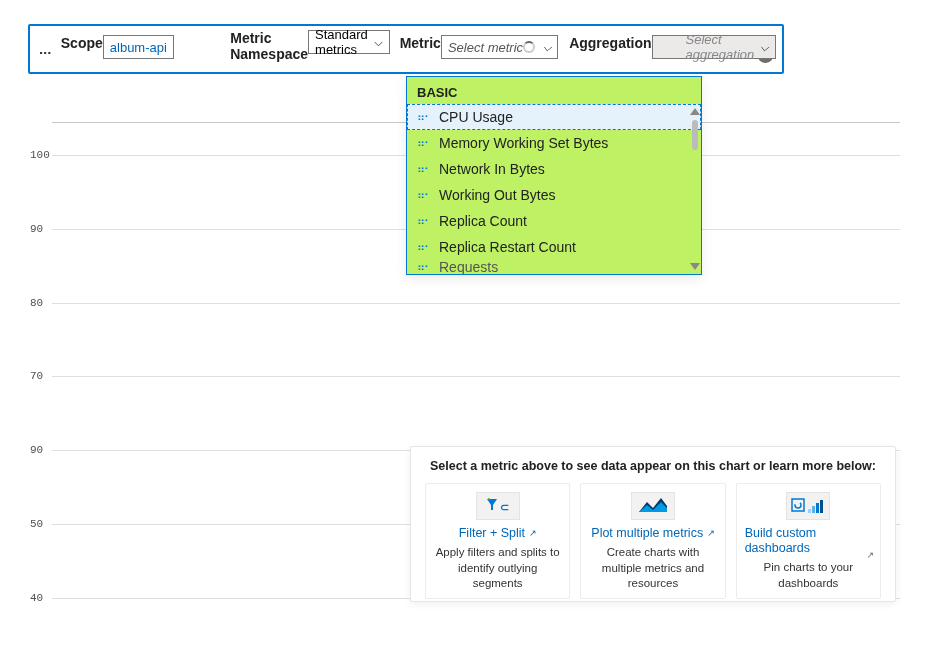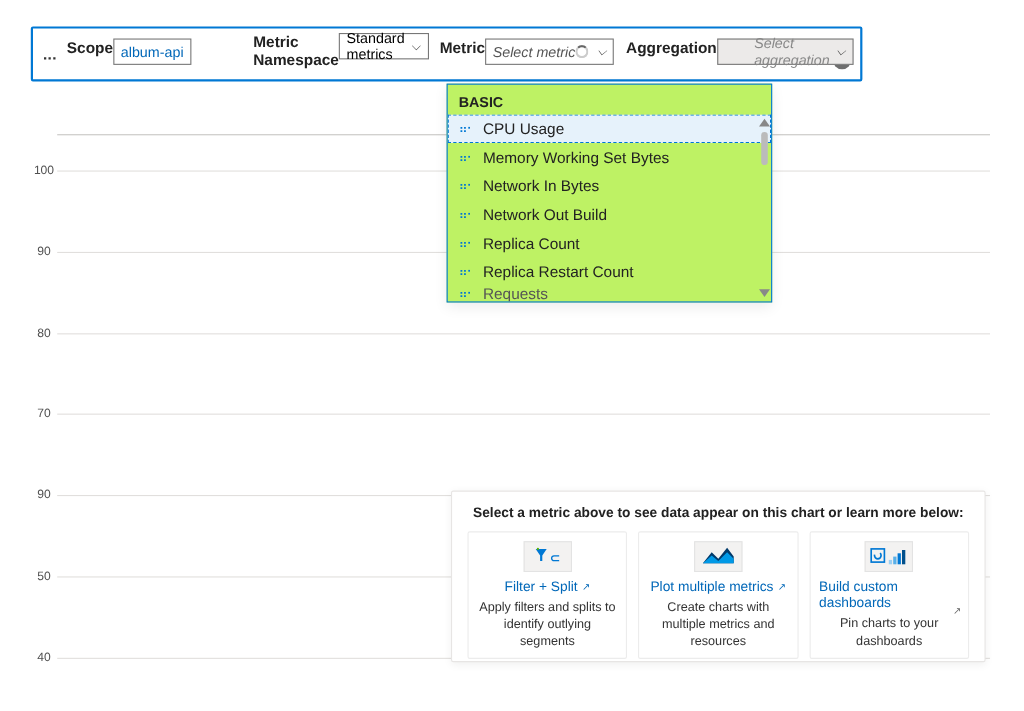--- a/index.html
+++ b/index.html
@@ -42,21 +42,21 @@
     width: 18px; height: 18px; border-radius: 50%; background: #6e6e6e;
     color: #fff; font-size: 11px; display: flex; align-items: center; justify-content: center;
     margin-left: 8px; margin-top: 14px; cursor: pointer;
   }
 
   .chart-area {
     position: absolute;
     left: 30px; top: 100px; width: 870px; height: 540px;
   }
   .gridline { position: absolute; left: 22px; right: 0; height: 1px; background: #e1dfdd; }
-  .ylabel { position: absolute; left: 0; width: 20px; text-align: center; font-size: 11px; color: #505050; transform: translateY(-50%); }
+  .ylabel { position: absolute; left: 0; width: 20px; text-align: left; font-size: 11px; color: #505050; transform: translateY(-50%); font-family: Liberation Mono, monospace; }
   .axis { position: absolute; left: 22px; right: 0; top: 22px; height: 1px; background: #c8c6c4; }
 
   .dropdown {
     position: absolute;
     left: 406px; top: 76px; width: 296px;
     border: 1px solid #0078d4; background: #bef264;
     box-shadow: 0 4px 12px rgba(0,0,0,0.08);
     z-index: 50;
   }
   .dropdown-header { font-size: 13px; font-weight: 700; padding: 8px 10px 4px 10px; color: #222; }
@@ -172,21 +172,21 @@
         <div class="drop-item">
           <span class="metric-icon">⠶⠂</span>
           <span>Memory Working Set Bytes</span>
         </div>
         <div class="drop-item">
           <span class="metric-icon">⠶⠂</span>
           <span>Network In Bytes</span>
         </div>
         <div class="drop-item">
           <span class="metric-icon">⠶⠂</span>
-          <span>Network Out Build</span>
+          <span>Working Out Bytes</span>
         </div>
         <div class="drop-item">
           <span class="metric-icon">⠶⠂</span>
           <span>Replica Count</span>
         </div>
         <div class="drop-item">
           <span class="metric-icon">⠶⠂</span>
           <span>Replica Restart Count</span>
         </div>
         <div class="drop-item partial">

